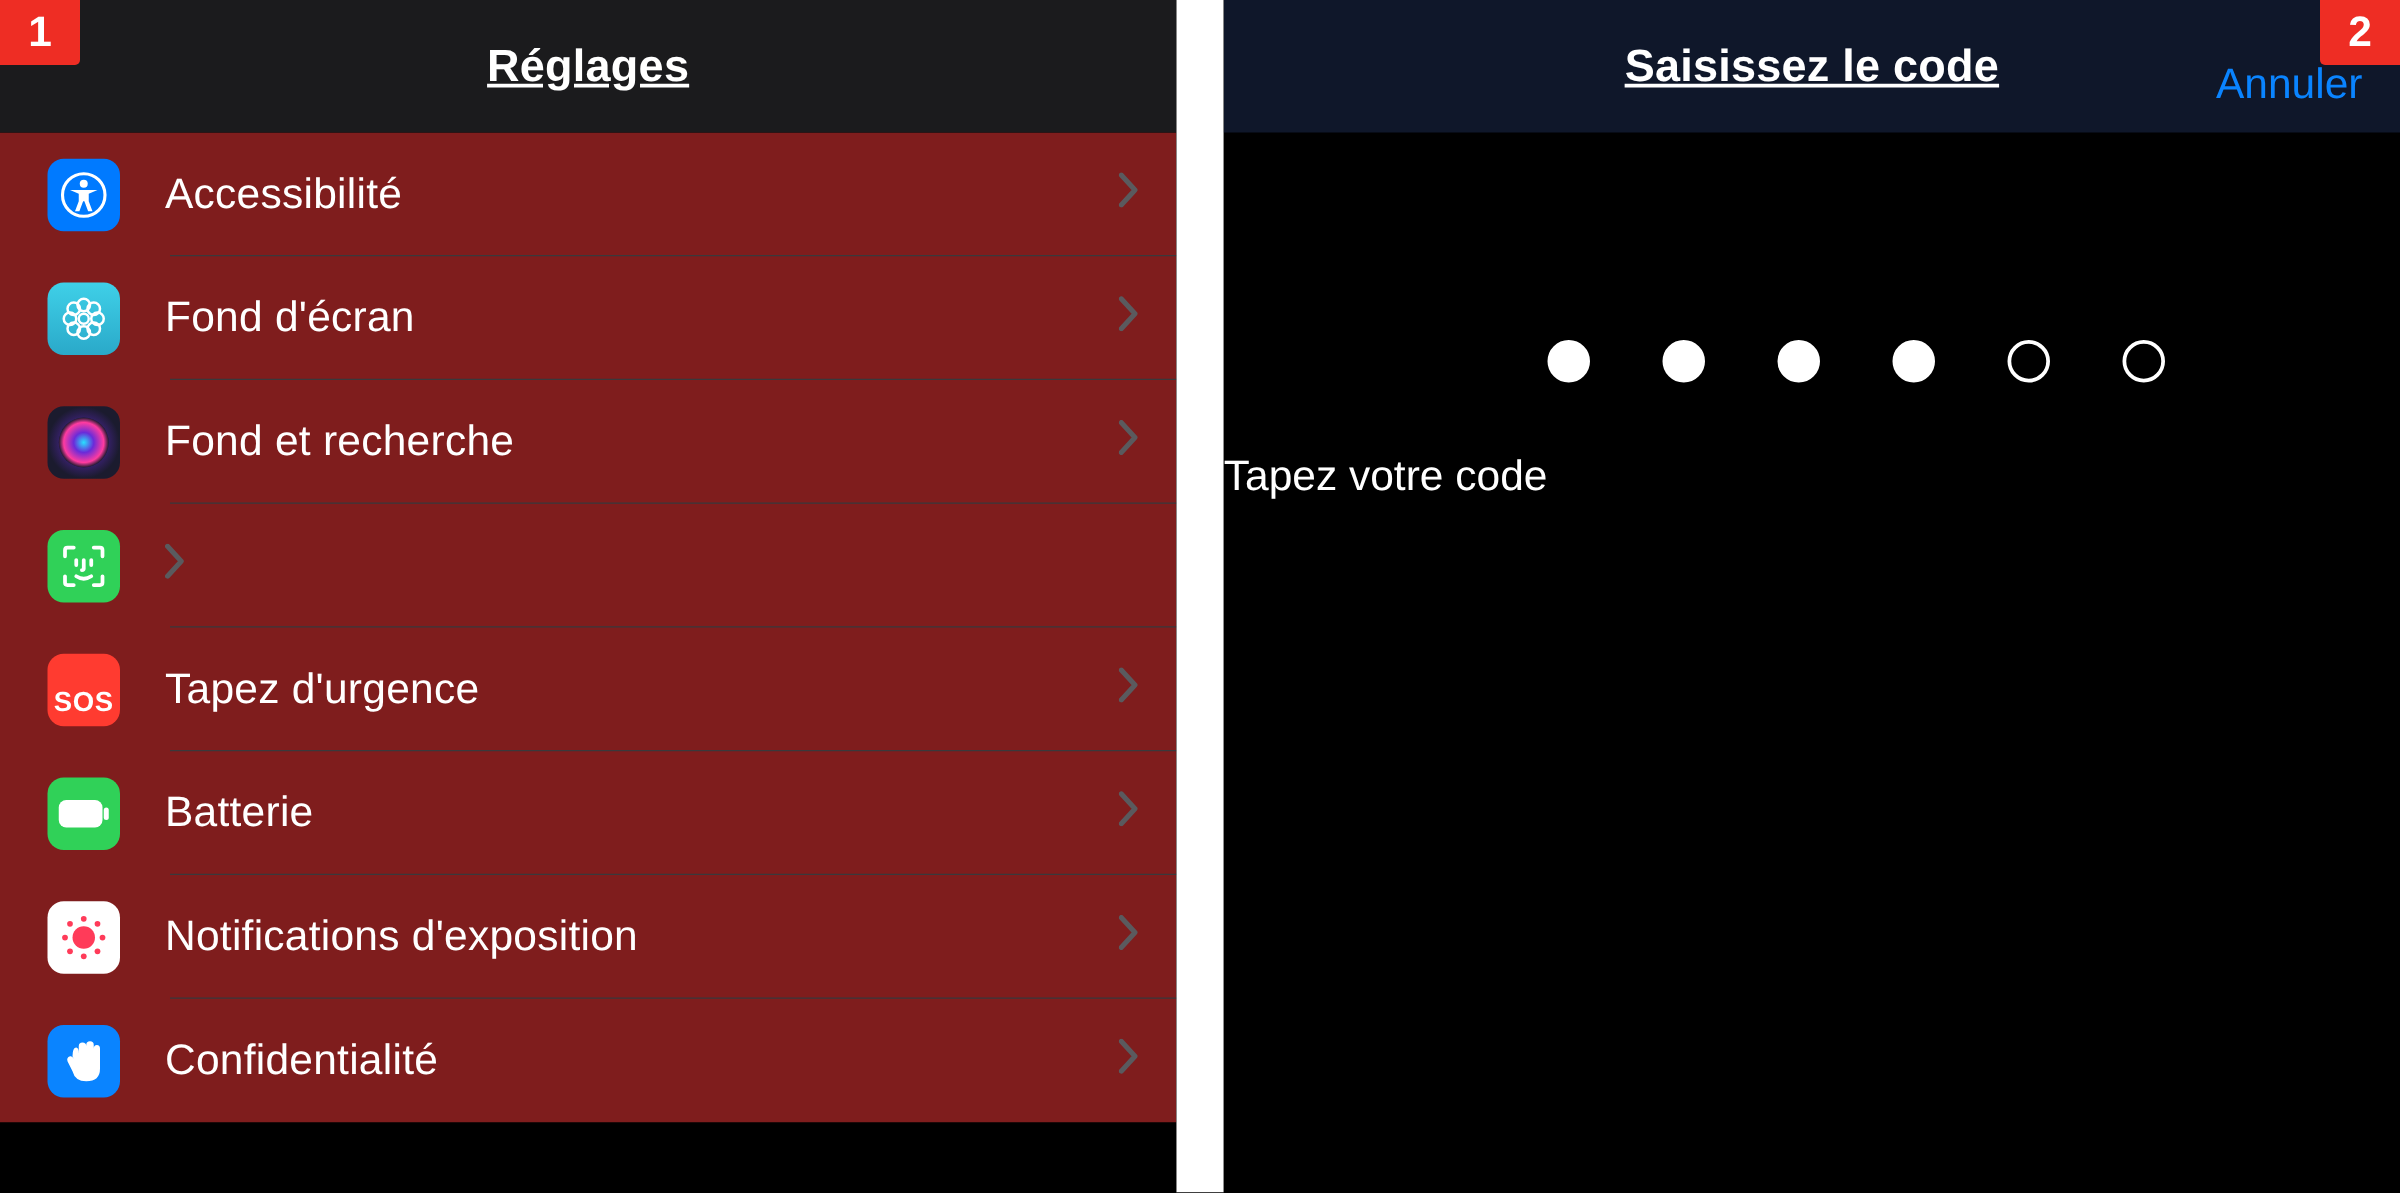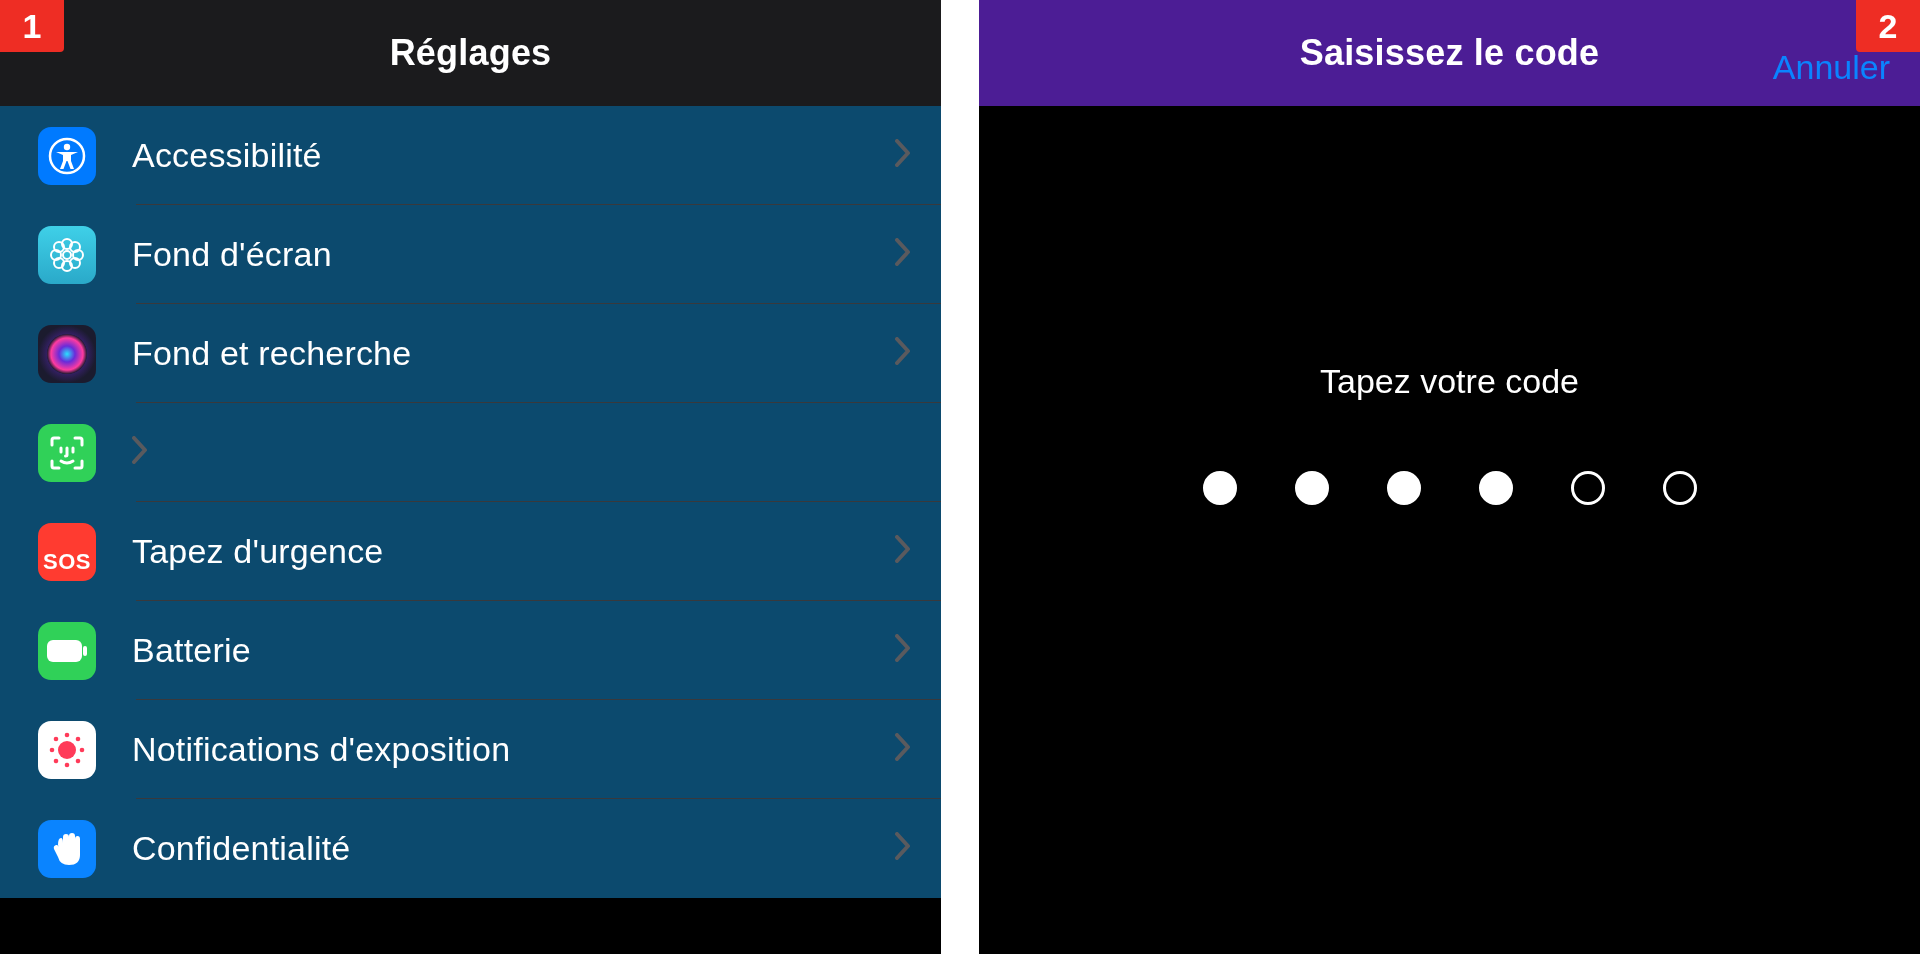--- a/index.html
+++ b/index.html
@@ -53,42 +53,43 @@
   .navbar {
     position: relative;
     width: 100%;
     height: 106px;
     background: #1b1b1d;
     display: flex;
     align-items: center;
     justify-content: center;
   }
   .navbar.dark { background: #1b1b1d; }
-  .navbar.black { background: #4c1d95; }
+  .navbar.black { background: #0f172a; }
   .navbar-title {
     color: #fff;
     font-size: 36px;
     font-weight: 600;
     letter-spacing: 0.2px;
+    text-decoration: underline;
   }
   .navbar-right {
     position: absolute;
     right: 30px;
     top: 14px;
     height: 100%;
     display: flex;
     align-items: center;
     color: #0a84ff;
     font-size: 34px;
     font-weight: 400;
   }
 
   
   .settings-list {
-    background: #0c4a6e;
+    background: #7f1d1d;
     width: 100%;
   }
   .settings-row {
     position: relative;
     display: flex;
     align-items: center;
     height: 99px;
     padding-left: 38px;
     padding-right: 30px;
     cursor: pointer;
@@ -123,21 +124,20 @@
   .bottom-black {
     width: 100%;
     height: 56px;
     background: #000;
   }
 
   
   .passcode-body {
     width: 100%;
     display: flex;
-    flex-direction: column;
     align-items: center;
     color: #fff;
   }
   .passcode-prompt {
     margin-top: 256px;
     font-size: 34px;
     font-weight: 400;
     text-align: center;
   }
   .dots {

